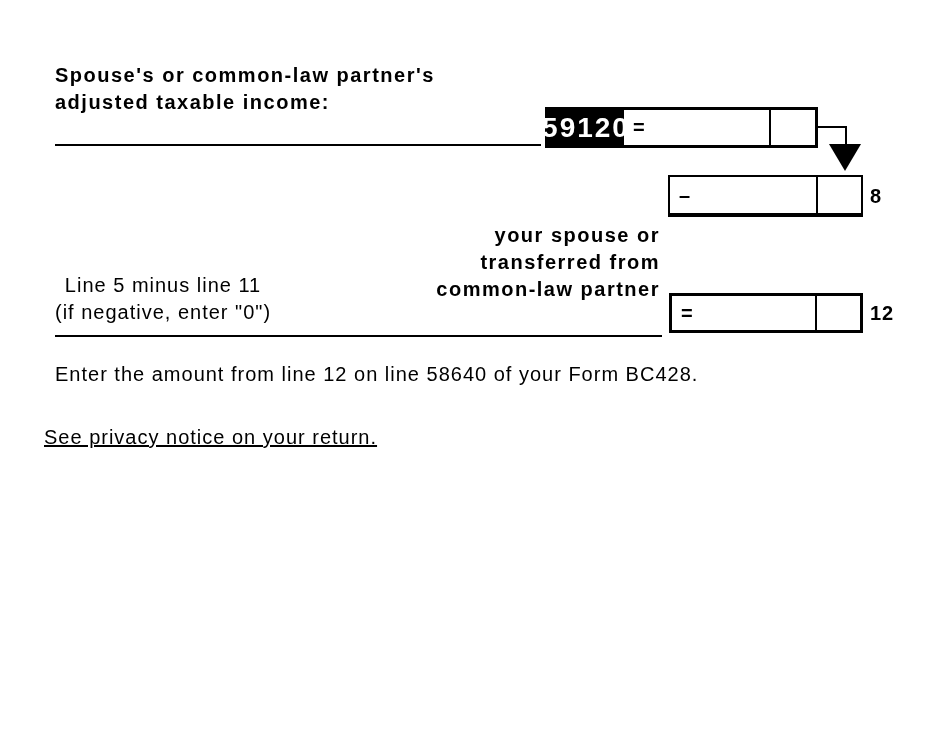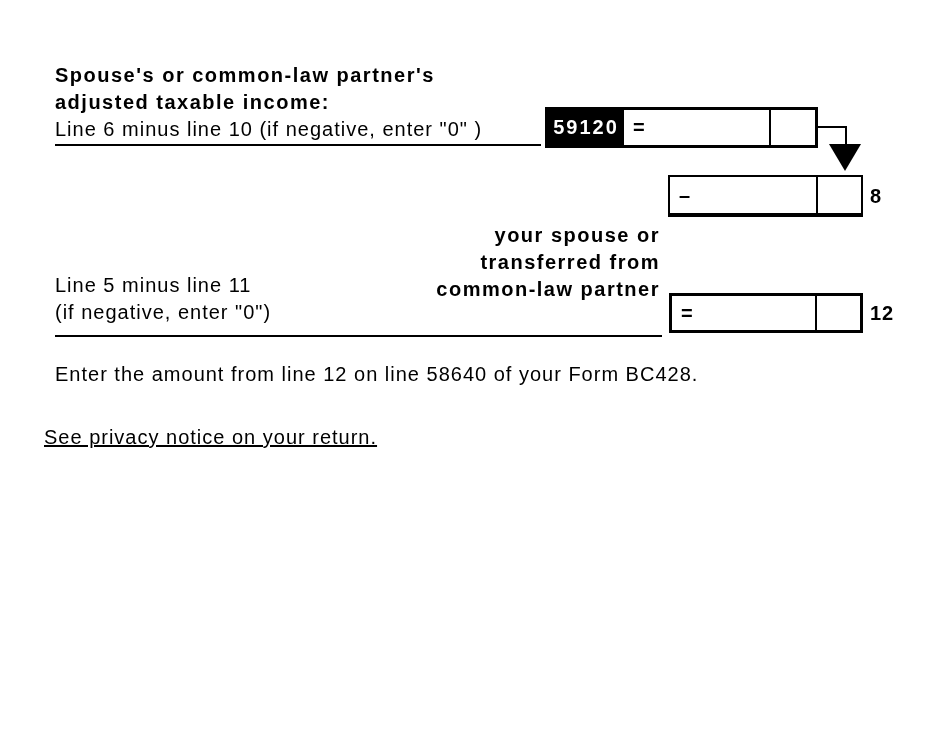--- a/index.html
+++ b/index.html
@@ -13,21 +13,21 @@
   .bold{font-weight:bold;letter-spacing:1.5px;}
   .right{text-align:right;}
   .rule{position:absolute;background:#000;}
   
   .fieldrow{position:absolute;display:flex;align-items:center;}
   .fieldbox{display:flex;box-sizing:border-box;background:#fff;height:100%;}
   .bx-59120{width:273px;height:41px;border:3px solid #000;}
   .bx-11{width:195px;height:42px;border:2px solid #000;border-bottom:4px solid #000;}
   .bx-12{width:194px;height:40px;border:3px solid #000;}
   .code-cell{
-    width:76px;background:#000;color:#fff;font-weight:bold;font-size:20px;
+    width:76px;background:#000;color:#fff;font-weight:bold;font-size:28px;
     letter-spacing:2px;display:flex;align-items:center;justify-content:center;
   }
   .amt-cell{flex:1;display:flex;align-items:center;padding-left:9px;
     font-size:20px;font-weight:bold;letter-spacing:1px;}
   .vdiv{width:2px;background:#000;}
   .cents-cell{width:44px;}
   .bx-11 .cents-cell,.bx-12 .cents-cell{width:43px;}
   .line-num{font-size:20px;font-weight:bold;letter-spacing:1px;margin-left:7px;}
   
   .arrow-head{
@@ -39,21 +39,20 @@
     font-size:18px;line-height:27px;letter-spacing:1px;}
 </style>
 </head>
 <body>
 
 <div class="page">
 
   <div class="abs txt" style="left:55px;top:62px;">
     <div class="bold">Spouse's or common-law partner's</div>
     <div class="bold">adjusted taxable income:</div>
-    <div>Line 6 minus line 10 (if negative, enter "0" )</div>
   </div>
 
   <div class="rule" style="left:55px;top:144px;width:486px;height:2px;"></div>
 
   <div class="fieldrow" style="left:545px;top:107px;height:41px;">
     <div class="fieldbox bx-59120">
       <div class="code-cell">59120</div>
       <div class="amt-cell">
         <span>=</span>
         <span></span>
@@ -78,21 +77,21 @@
     </div>
     <div class="line-num">8</div>
   </div>
 
   <div class="abs txt right" style="left:300px;top:222px;width:360px;">
     <div class="bold">your spouse or</div>
     <div class="bold">transferred from</div>
     <div class="bold">common-law partner</div>
   </div>
 
-  <div class="abs txt" style="left:55px;top:272px;">
+  <div class="abs txt" style="left:55px;top:272px;text-align:center;">
     <div>Line 5 minus line 11</div>
     <div>(if negative, enter "0")</div>
   </div>
 
   <div class="rule" style="left:55px;top:335px;width:607px;height:2px;"></div>
 
   <div class="fieldrow" style="left:669px;top:293px;height:40px;">
     <div class="fieldbox bx-12">
       <div class="amt-cell">
         <span>=</span>

